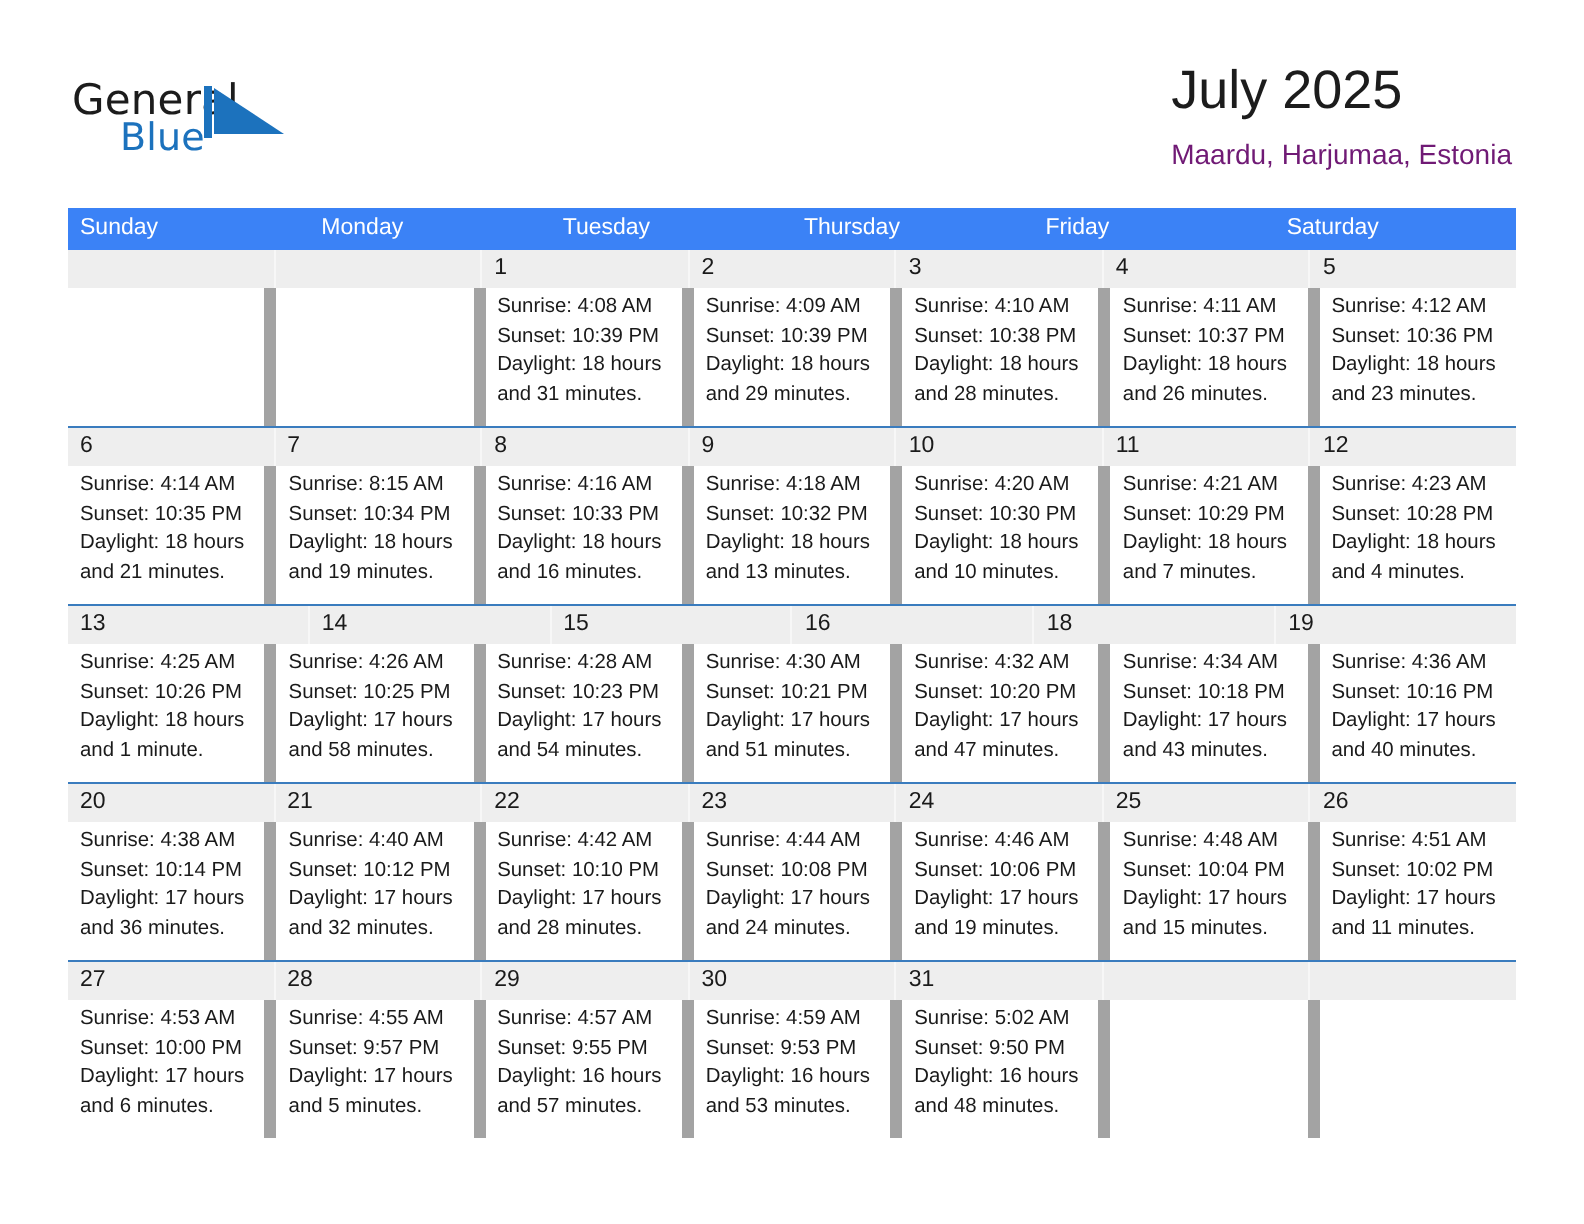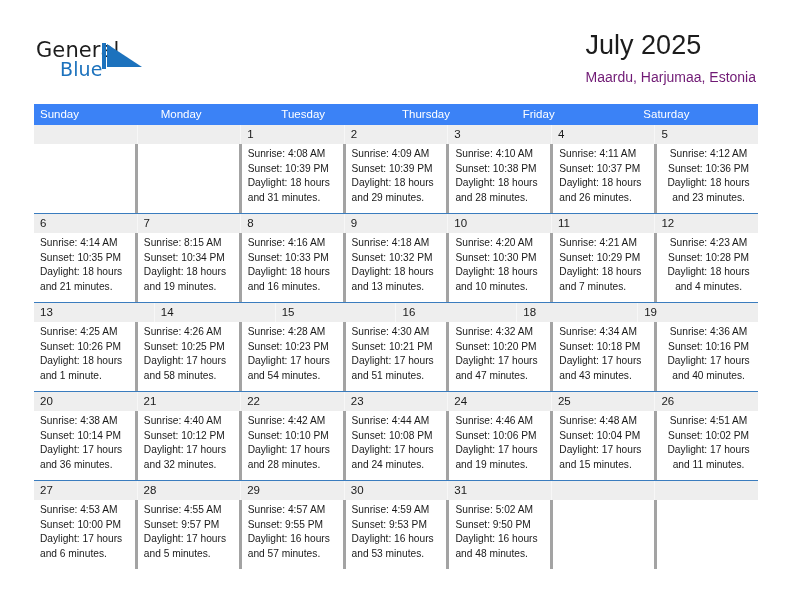--- a/index.html
+++ b/index.html
@@ -143,24 +143,24 @@
   .week-body {
     display: flex;
     width: 100%;
     background: #ffffff;
     height: 69px;
   }
   .info-cell {
     flex: 1 1 0;
     box-sizing: border-box;
     padding: 3px 4px 0 6px;
-    border-right: 3px solid #a3a3a3;
+    border-right: 6px solid #a3a3a3;
     overflow: hidden;
   }
-  .info-cell:last-child { border-right: none; text-align: center; }
+  .info-cell:last-child { border-right: none; }
 
   .info-line {
     font-size: 10.2px;
     line-height: 14.6px;
     color: #1a1a1a;
     white-space: nowrap;
   }
 </style>
 </head>
 <body>

